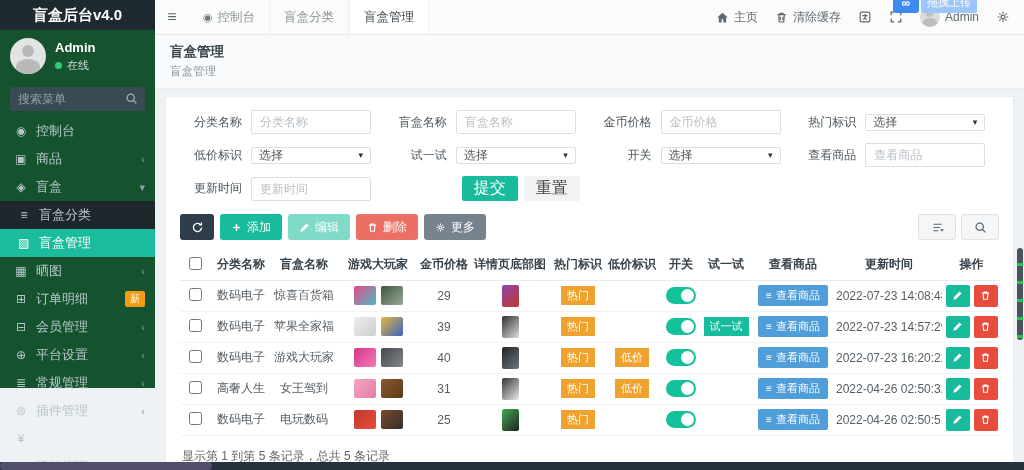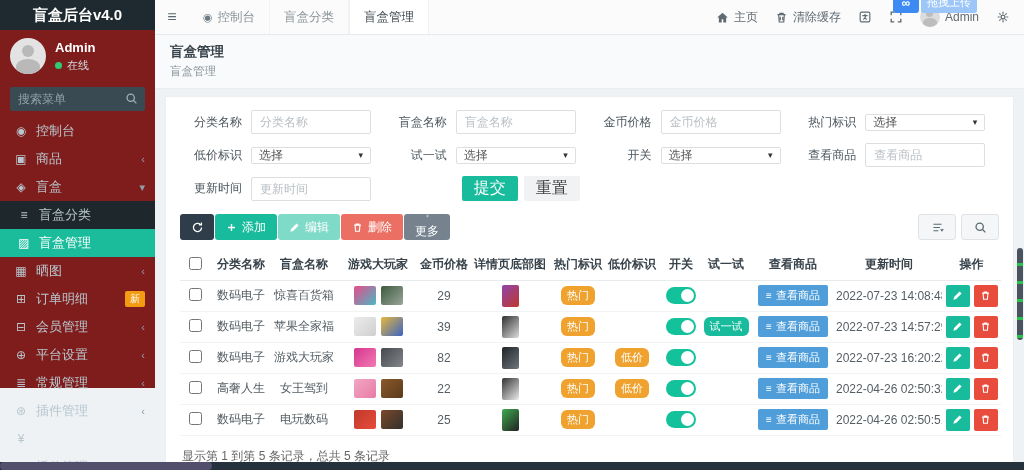--- a/index.html
+++ b/index.html
@@ -1,21 +1,21 @@
 <!DOCTYPE html>
 <html><head>
 <meta charset="utf-8">
 <style>
   * { box-sizing: border-box; margin: 0; padding: 0; }
   html,body { width:1024px; height:470px; overflow:hidden; }
   body { font-family:"Liberation Sans","DejaVu Sans",sans-serif; font-size:12px; color:#333; background:#eef2f5; }
   #viewport { position:relative; width:1024px; height:470px; overflow:hidden; display:flex; }
 
   
-  .sidebar { width:155px; min-width:155px; height:388px; background:#7f1d1d; color:#b8c7ce; position:relative; z-index:2; }
+  .sidebar { width:155px; min-width:155px; height:388px; background:#14532d; color:#b8c7ce; position:relative; z-index:2; }
   .brand { height:30px; line-height:30px; text-align:center; color:#fff; font-size:15px; font-weight:bold; background:#1f2a30; }
   .user-panel { display:flex; align-items:center; padding:8px 10px 6px; }
   .avatar { width:36px; height:36px; border-radius:50%; background:#e3e3e3; position:relative; overflow:hidden; flex:none; }
   .avatar::before { content:""; position:absolute; top:7px; left:12px; width:12px; height:12px; border-radius:50%; background:#b9b9b9; }
   .avatar::after { content:""; position:absolute; top:21px; left:6px; width:24px; height:16px; border-radius:50% 50% 0 0; background:#b9b9b9; }
   .user-info { margin-left:9px; }
   .user-name { color:#fff; font-weight:bold; font-size:13px; }
   .user-status { margin-top:3px; color:#cfd8dc; font-size:11px; display:flex; align-items:center; }
   .status-dot { width:7px; height:7px; border-radius:50%; background:#2ecc71; display:inline-block; margin-right:5px; }
   .side-search { margin:7px 10px 6px; position:relative;text-decoration:underline; }
@@ -67,42 +67,42 @@
   .f-input { width:120px; height:24px; border:1px solid #dcdfe2; border-radius:2px; padding:0 8px; font-size:12px; color:#333; outline:none; }
   .f-input::placeholder { color:#b9bfc4; }
   .f-select { width:120px; height:17px; border:1px solid #dcdfe2; border-radius:2px; padding:0 7px; display:flex; align-items:center; justify-content:space-between; color:#555; cursor:pointer; background:#fff; }
   .f-select .caret { font-size:9px; color:#333; }
   .f-buttons { gap:6px; }
   .btn { border:0; border-radius:2px; font-size:16px; cursor:pointer; font-family:inherit; }
   .btn-submit { background:#18bc9c; color:#fff; height:25px; padding:0 12px; }
   .btn-reset { background:#f0f2f3; color:#444; height:25px; padding:0 12px; }
 
   
-  .toolbar { display:flex; align-items:center; gap:1px; margin-bottom:10px; }
+  .toolbar { display:flex; align-items:center; gap:6px; margin-bottom:10px; }
   .tbtn { height:26px; border:0; border-radius:3px; color:#fff; font-size:12px; display:flex; align-items:center; gap:5px; padding:0 11px; cursor:pointer; font-family:inherit; }
   .tbtn svg { width:11px; height:11px; }
   .tbtn-refresh { background:#2e3d49; width:34px; justify-content:center; padding:0; }
   .tbtn-refresh svg { width:13px; height:13px; }
   .tbtn-add { background:#18bc9c; }
   .tbtn-edit { background:#18bc9c; opacity:.55; }
   .tbtn-del { background:#e74c3c; opacity:.8; }
-  .tbtn-more { background:#76838f;flex-direction:column; }
+  .tbtn-more { background:#76838f; }
   .toolbar-right { margin-left:auto; display:flex; gap:5px; }
   .tbtn-light { background:#f4f6f7; border:1px solid #dfe3e6; color:#5a6a72; width:38px; justify-content:center; padding:0; }
   .tbtn-light svg { width:13px; height:13px; }
 
   
   table { width:100%; border-collapse:collapse; table-layout:fixed; }
   th { font-size:12px; color:#37424a; font-weight:bold; height:30px; text-align:center; border-bottom:1px solid #e8ebed; }
   td { height:31px; text-align:center; color:#555e64; font-size:12px; border-bottom:1px solid #f1f3f4; overflow:hidden; white-space:nowrap; }
   input[type=checkbox] { width:13px; height:13px; accent-color:#18bc9c; cursor:pointer; }
   .thumb { display:inline-block; width:22px; height:19px; border-radius:2px; vertical-align:middle; }
   .thumb + .thumb { margin-left:5px; }
   .thumb-tall { width:17px; height:22px; }
-  .badge { display:inline-block; font-size:11px; color:#fff; padding:2px 6px; border-radius:6px; }
+  .badge { display:inline-block; font-size:11px; color:#fff; padding:2px 6px; border-radius:0; }
   .badge-orange { background:#f0a22e; }
   .badge-teal { background:#18bc9c; }
   .toggle { display:inline-block; width:30px; height:17px; border-radius:9px; background:#13c29b; position:relative; cursor:pointer; vertical-align:middle; }
   .toggle i { position:absolute; right:2px; top:2px; width:13px; height:13px; border-radius:50%; background:#fff; }
   .btn-view { background:#4f9ed9; color:#fff; border:0; border-radius:2px; font-size:11px; padding:3px 8px; cursor:pointer; font-family:inherit; display:inline-flex; align-items:center; gap:4px; }
   .btn-view .list-glyph { font-size:10px; }
   .op-btn { width:24px; height:22px; border:0; border-radius:2px; cursor:pointer; display:inline-flex; align-items:center; justify-content:center; }
   .op-edit { background:#18bc9c; }
   .op-del { background:#e74c3c; margin-left:4px; }
   .op-btn svg { width:11px; height:11px; }
@@ -486,21 +486,21 @@
       </button>
     </td>
   </tr>
               <tr>
     <td><input type="checkbox" style=""></td>
     <td class="c-cat">数码电子</td>
     <td class="c-name">游戏大玩家</td>
     <td class="c-topimg">
       <span class="thumb" style="background: linear-gradient(135deg, rgb(214, 54, 143), rgb(242, 122, 179));"></span><span class="thumb" style="background: linear-gradient(135deg, rgb(69, 72, 76), rgb(131, 135, 140));"></span>
     </td>
-    <td class="c-price">82</td>
+    <td class="c-price">40</td>
     <td class="c-botimg">
       <span class="thumb thumb-tall" style="background: linear-gradient(135deg, rgb(31, 36, 40), rgb(111, 118, 124));"></span>
     </td>
     <td class="c-hot"><span class="badge badge-orange">热门</span></td>
     <td class="c-low"><span class="badge badge-orange">低价</span></td>
     <td class="c-switch"><span class="toggle"><i></i></span></td>
     <td class="c-try"></td>
     <td class="c-view">
       <button class="btn-view">
         <span class="list-glyph">≡</span>
@@ -520,21 +520,21 @@
       </button>
     </td>
   </tr>
               <tr>
     <td><input type="checkbox" style=""></td>
     <td class="c-cat">高奢人生</td>
     <td class="c-name">女王驾到</td>
     <td class="c-topimg">
       <span class="thumb" style="background: linear-gradient(135deg, rgb(242, 167, 195), rgb(232, 123, 166));"></span><span class="thumb" style="background: linear-gradient(135deg, rgb(138, 90, 43), rgb(90, 58, 26));"></span>
     </td>
-    <td class="c-price">22</td>
+    <td class="c-price">31</td>
     <td class="c-botimg">
       <span class="thumb thumb-tall" style="background: linear-gradient(135deg, rgb(51, 51, 51), rgb(236, 236, 236));"></span>
     </td>
     <td class="c-hot"><span class="badge badge-orange">热门</span></td>
     <td class="c-low"><span class="badge badge-orange">低价</span></td>
     <td class="c-switch"><span class="toggle"><i></i></span></td>
     <td class="c-try"></td>
     <td class="c-view">
       <button class="btn-view">
         <span class="list-glyph">≡</span>

